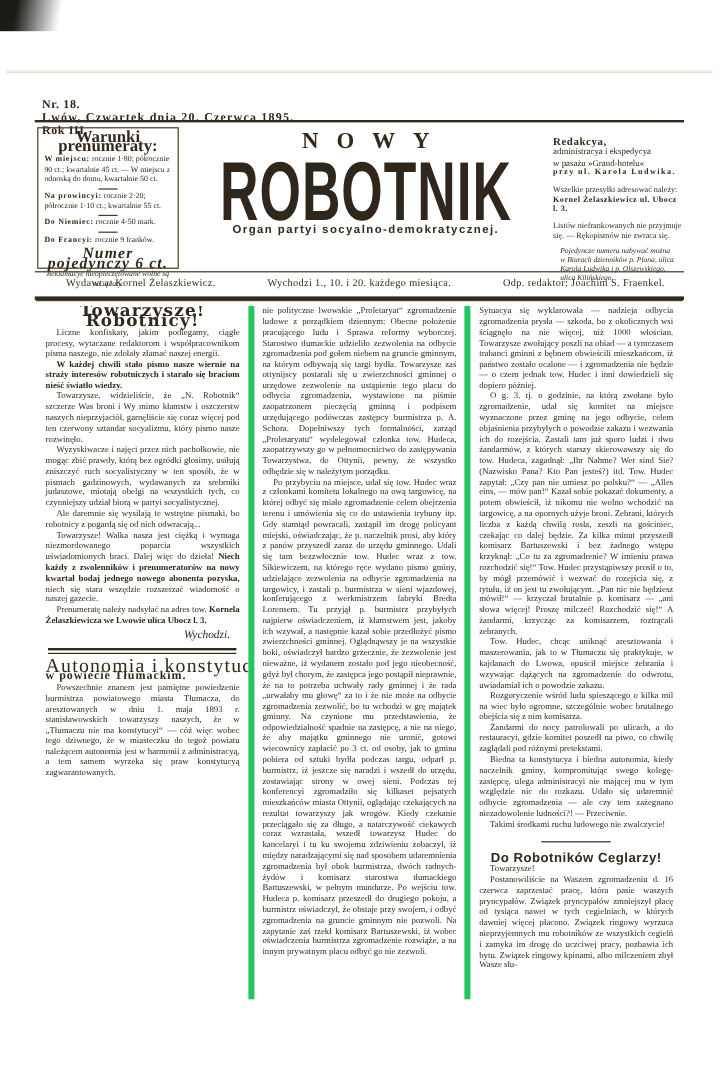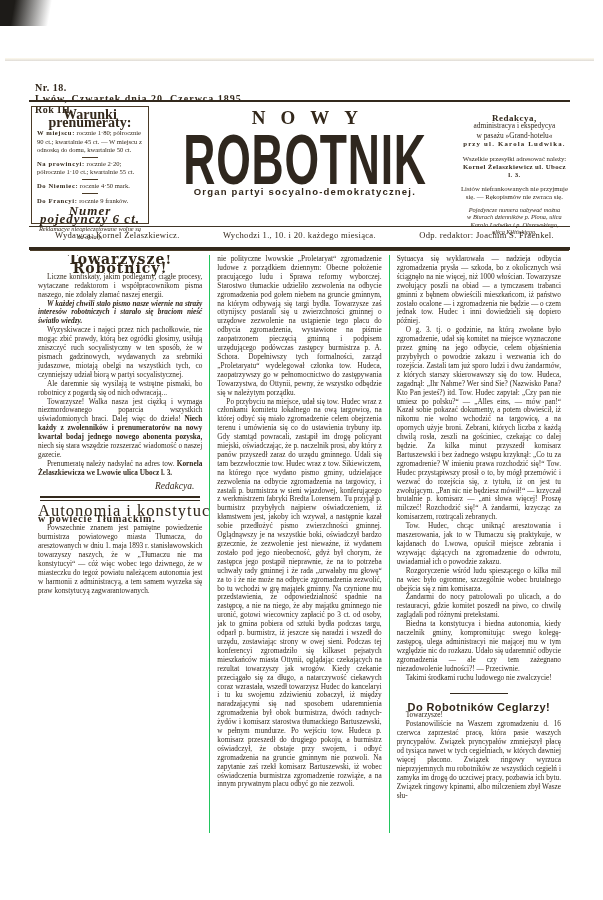--- a/index.html
+++ b/index.html
@@ -40,38 +40,38 @@
   .info-left b{letter-spacing:.6px;}
   .sep{width:16px;border-top:1px solid #4a3a26;margin:2.5px auto;}
   .numer{font-weight:bold;letter-spacing:1px;font-size:13px;margin:2px 0;font-style:italic;}
   .note{font-style:italic;font-size:6.4px;margin:1px 0 0;}
   .masthead{flex:1;text-align:center;white-space:nowrap;position:relative;}
   .m-nowy{font-size:19px;letter-spacing:15px;padding-left:15px;font-weight:600;margin-top:1px;}
   .m-robotnik{font-family:"Liberation Sans","DejaVu Sans",sans-serif;font-weight:bold;font-size:57px;
     display:inline-block;transform:scale(.78,1.22);transform-origin:50% 18%;letter-spacing:1px;color:#2f271e;line-height:54px;}
   .m-sub1{font-size:9.5px;letter-spacing:1px;margin-top:12px;}
   .m-sub2{font-family:"Liberation Sans","DejaVu Sans",sans-serif;font-weight:bold;font-size:9.5px;letter-spacing:1.2px;margin-top:3px;}
-  .info-right{width:168px;font-size:6.8px;line-height:8.4px;text-align:center;padding-top:8px;}
+  .info-right{width:168px;font-size:6.8px;line-height:8.4px;padding-top:8px;}
   .ir1{font-size:9px;font-weight:bold;letter-spacing:.5px;}
   .ir2{font-size:7.4px;}
   .ir3{font-size:7.4px;margin-top:1px;}
   .ir4{font-weight:bold;letter-spacing:1.2px;margin-bottom:6px;}
   .ir5{margin-top:5px;}
   .ir6{font-weight:bold;letter-spacing:.4px;margin-bottom:5px;}
   .ir7{margin-top:4px;margin-bottom:4px;}
   .ir8{font-style:italic;font-size:6.3px;line-height:7.6px;padding:0 6px;}
   .imprint{position:absolute;top:212px;left:50px;right:40px;display:flex;justify-content:space-between;
     font-weight:normal;font-size:8.6px;letter-spacing:.3px;}
   
   .body-cols{position:absolute;top:237px;left:26px;right:26px;height:578px;display:flex;overflow:hidden;}
   .col{width:33.33%;padding:0 7px;font-size:7.3px;line-height:8.9px;text-align:justify;overflow:hidden;}
-  .col + .col{border-left:1px solid #22c55e;}
+  .col + .col{border-left:5px solid #22c55e;}
   .col p{margin:0;text-indent:9px;}
   .col p.noind{text-indent:0;}
-  .bold{font-weight:bold;font-style:italic;}
+  .bold{font-weight:bold;}
   .h-fraktur{font-weight:bold;font-size:14px;text-align:center;letter-spacing:1px;margin:3px 0 5px;text-indent:0!important;
     font-family:"DejaVu Serif",serif;}
   .sig{ text-align:right;font-style:italic;font-size:9.5px;margin:4px 8px 2px 0!important;text-indent:0!important;}
   .divider-dbl{width:97%;margin:5px auto 6px;border-top:2px solid #33291d;border-bottom:1px solid #33291d;height:2px;}
   .h-auto1{font-size:16.5px;font-weight:400;text-align:center;letter-spacing:1px;margin:4px 0 1px;text-indent:0!important;white-space:nowrap;}
   .h-auto2{font-size:10px;font-weight:bold;text-align:left;letter-spacing:.8px;margin:2px 0 5px;text-indent:0!important;}
   .divider-short{width:58px;border-top:1.6px solid #33291d;margin:10px auto 9px;}
   .h-ceglarze{font-family:"Liberation Sans","DejaVu Sans",sans-serif;font-weight:bold;font-size:11px;
     text-align:center;letter-spacing:.4px;margin:0 0 4px;text-indent:0!important;}
 </style>
@@ -129,25 +129,26 @@
     <span>Odp. redaktor: Joachim S. Fraenkel.</span>
   </div>
   <div class="rule-thick r3"></div>
 
   <div class="body-cols">
 
     <div class="col">
       <p class="h-fraktur">Towarzysze! Robotnicy!</p>
       <p>Liczne konfiskaty, jakim podlegamy, ciągłe procesy, wytaczane redaktorom i współpracownikom pisma naszego, nie zdołały złamać naszej energii.</p>
       <p class="bold">W każdej chwili stało pismo nasze wiernie na straży interesów robotniczych i starało się braciom nieść światło wiedzy.</p>
+      <p>Towarzysze, widzieliście, że „N. Robotnik“ szczerze Was broni i Wy mimo kłamstw i oszczerstw naszych nieprzyjaciół, garnęliście się coraz więcej pod ten czerwony sztandar socyalizmu, który pismo nasze rozwinęło.</p>
       <p>Wyzyskiwacze i najęci przez nich pachołkowie, nie mogąc zbić prawdy, którą bez ogródki głosimy, usiłują zniszczyć ruch socyalistyczny w ten sposób, że w pismach gadzinowych, wydawanych za srebrniki judaszowe, miotają obelgi na wszystkich tych, co czynniejszy udział biorą w partyi socyalistycznej.</p>
       <p>Ale daremnie się wysilają te wstrętne pismaki, bo robotnicy z pogardą się od nich odwracają...</p>
       <p><span>Towarzysze! Walka nasza jest ciężką i wymaga niezmordowanego poparcia wszystkich uświadomionych braci. Dalej więc do dzieła! </span><b>Niech każdy z zwolenników i prenumeratorów na nowy kwartał bodaj jednego nowego abonenta pozyska,</b><span> niech się stara wszędzie rozszerzać wiadomość o naszej gazecie.</span></p>
       <p><span>Prenumeratę należy nadsyłać na adres tow. </span><b>Kornela Żelaszkiewicza we Lwowie ulica Ubocz l. 3.</b></p>
-      <p class="sig">Redakcya.</p>
+      <p class="sig">Wychodzi.</p>
       <div class="divider-dbl"></div>
       <p class="h-auto1">Autonomia i konstytucya</p>
       <p class="h-auto2">w powiecie Tłumackim.</p>
       <p>Powszechnie znanem jest pamiętne powiedzenie burmistrza powiatowego miasta Tłumacza, do aresztowanych w dniu 1. maja 1893 r. stanisławowskich towarzyszy naszych, że w „Tłumaczu nie ma konstytucyi“ — cóż więc wobec tego dziwnego, że w miasteczku do tegoż powiatu należącem autonomia jest w harmonii z administracyą, a tem samem wyrzeka się praw konstytucyą zagwarantowanych.</p>
     </div>
 
     <div class="col">
       <p class="noind">nie polityczne lwowskie „Proletaryat“ zgromadzenie ludowe z porządkiem dziennym: Obecne położenie pracującego ludu i Sprawa reformy wyborczej. Starostwo tłumackie udzieliło zezwolenia na odbycie zgromadzenia pod gołem niebem na gruncie gminnym, na którym odbywają się targi bydła. Towarzysze zaś ottynijscy postarali się u zwierzchności gminnej o urzędowe zezwolenie na ustąpienie tego placu do odbycia zgromadzenia, wystawione na piśmie zaopatrzonem pieczęcią gminną i podpisem urzędującego podówczas zastępcy burmistrza p. A. Schora. Dopełniwszy tych formalności, zarząd „Proletaryatu“ wydelegował członka tow. Hudeca, zaopatrzywszy go w pełnomocnictwo do zastępywania Towarzystwa, do Ottynii, pewny, że wszystko odbędzie się w należytym porządku.</p>
       <p>Po przybyciu na miejsce, udał się tow. Hudec wraz z członkami komitetu lokalnego na ową targowicę, na której odbyć się miało zgromadzenie celem obejrzenia terenu i umówienia się co do ustawienia trybuny itp. Gdy stamtąd powracali, zastąpił im drogę policyant miejski, oświadczając, że p. naczelnik prosi, aby który z panów przyszedł zaraz do urzędu gminnego. Udali się tam bezzwłocznie tow. Hudec wraz z tow. Sikiewiczem, na którego ręce wydano pismo gminy, udzielające zezwolenia na odbycie zgromadzenia na targowicy, i zastali p. burmistrza w sieni wjazdowej, konferującego z werkmistrzem fabryki Bredta Lorensem. Tu przyjął p. burmistrz przybyłych najpierw oświadczeniem, iż kłamstwem jest, jakoby ich wzywał, a następnie kazał sobie przedłożyć pismo zwierzchności gminnej. Oglądnąwszy je na wszystkie boki, oświadczył bardzo grzecznie, że zezwolenie jest nieważne, iż wydanem zostało pod jego nieobecność, gdyż był chorym, że zastępca jego postąpił nieprawnie, że na to potrzeba uchwały rady gminnej i że rada „urwałaby mu głowę“ za to i że nie może na odbycie zgromadzenia zezwolić, bo tu wchodzi w grę majątek gminny. Na czynione mu przedstawienia, że odpowiedzialność spadnie na zastępcę, a nie na niego, że aby majątku gminnego nie uronić, gotowi wiecownicy zapłacić po 3 ct. od osoby, jak to gmina pobiera od sztuki bydła podczas targu, odparł p. burmistrz, iż jeszcze się naradzi i wszedł do urzędu, zostawiając strony w owej sieni. Podczas tej konferencyi zgromadziło się kilkaset pejsatych mieszkańców miasta Ottynii, oglądając czekających na rezultat towarzyszy jak wrogów. Kiedy czekanie przeciągało się za długo, a natarczywość ciekawych coraz wzrastała, wszedł towarzysz Hudec do kancelaryi i tu ku swojemu zdziwieniu zobaczył, iż między naradzającymi się nad sposobem udaremnienia zgromadzenia był obok burmistrza, dwóch radnych-żydów i komisarz starostwa tłumackiego Bartuszewski, w pełnym mundurze. Po wejściu tow. Hudeca p. komisarz przeszedł do drugiego pokoju, a burmistrz oświadczył, że obstaje przy swojem, i odbyć zgromadzenia na gruncie gminnym nie pozwoli. Na zapytanie zaś rzekł komisarz Bartuszewski, iż wobec oświadczenia burmistrza zgromadzenie rozwiąże, a na innym prywatnym placu odbyć go nie zezwoli.</p>
     </div>

